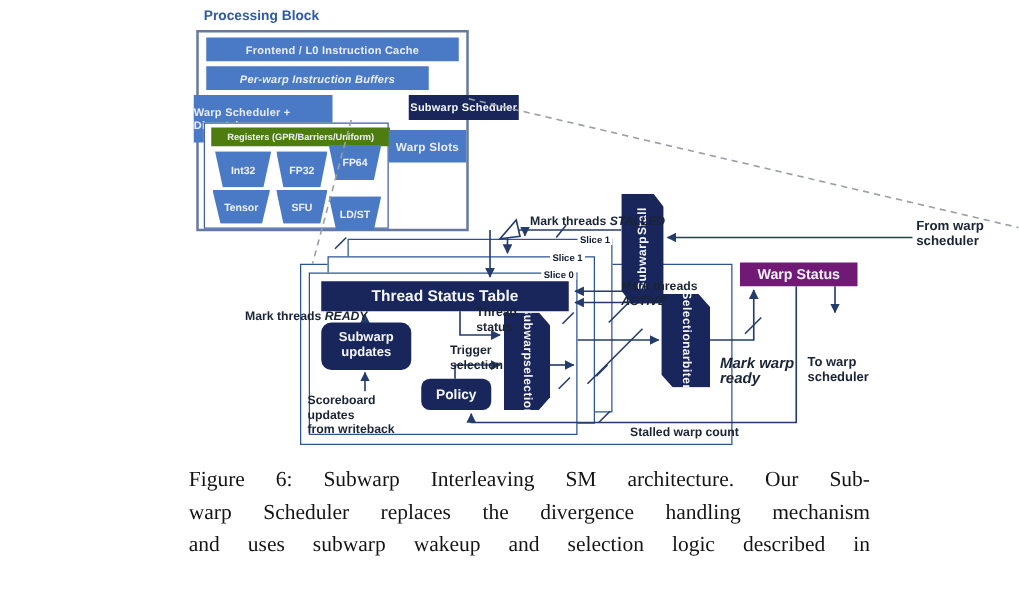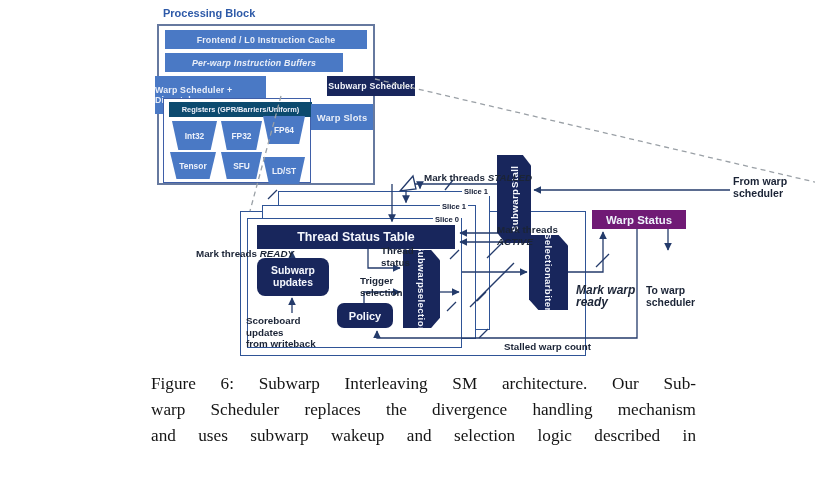--- a/index.html
+++ b/index.html
@@ -7,21 +7,21 @@
           font-family:"Liberation Sans",sans-serif;}
   .abs{position:absolute;box-sizing:border-box;}
 
   
   .pb-title{left:163px;top:7px;font-size:11px;font-weight:700;color:#2e5aa8;}
   .pb-box{left:157px;top:24px;width:218px;height:161px;border:2px solid #66799f;background:#fff;}
   .bar{background:#4a79c5;color:#e9eef8;display:flex;align-items:center;justify-content:center;
        font-size:8.8px;font-weight:600;letter-spacing:.2px;}
   .bar.dark{background:#18265c;color:#f2f4fb;margin-left:48px;}
   .regs-box{left:163px;top:98px;width:148px;height:85px;border:1.5px solid #3f5fa8;background:#fff;}
-  .regs-head{left:169px;top:102px;width:143px;height:15px;background:#0c4a6e;color:#eef1fa;
+  .regs-head{left:169px;top:102px;width:143px;height:15px;background:#4d7c0f;color:#eef1fa;
              display:flex;align-items:center;justify-content:center;font-size:7.4px;font-weight:600;}
   .unit{background:#4a79c5;color:#eef2fb;display:flex;align-items:center;justify-content:center;
         font-size:8.4px;font-weight:600;clip-path:polygon(0 0,100% 0,86% 100%,14% 100%);}
 
   
   .wirebox{border:1.4px solid #2F5496;background:#fff;}
   .darkbox{background:#18265c;color:#f5f7fd;display:flex;align-items:center;justify-content:center;}
   .slice-lab{font-size:7.6px;font-weight:700;color:#111a33;background:#fff;padding:0 2px;line-height:9px;}
   .lbl{font-size:9.8px;font-weight:700;color:#1b2436;line-height:11.5px;}
   .lbl .it{font-style:italic;}

